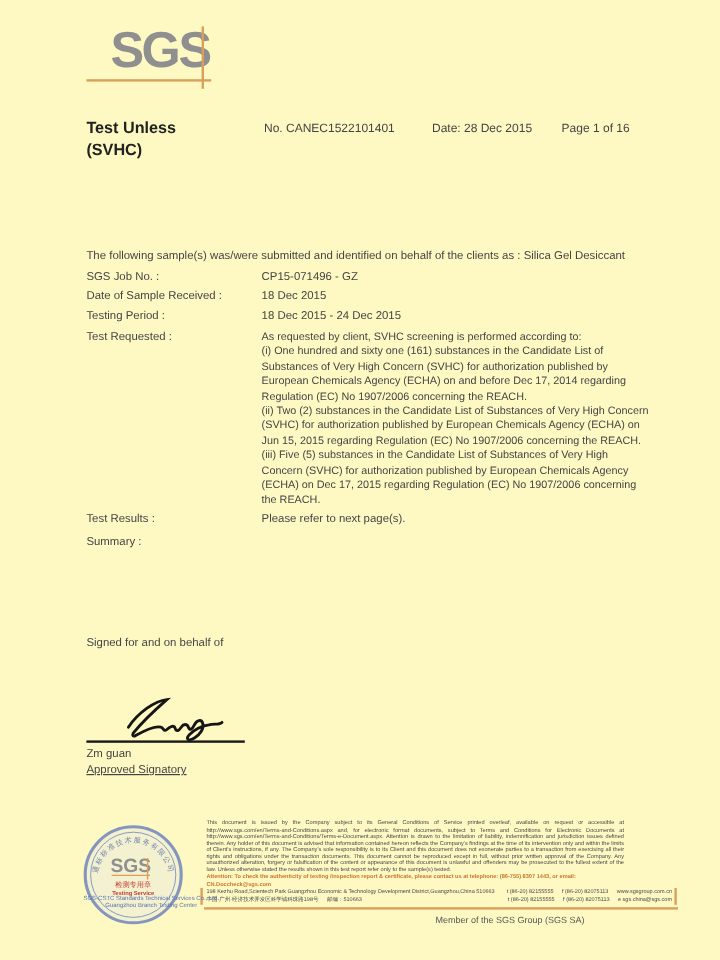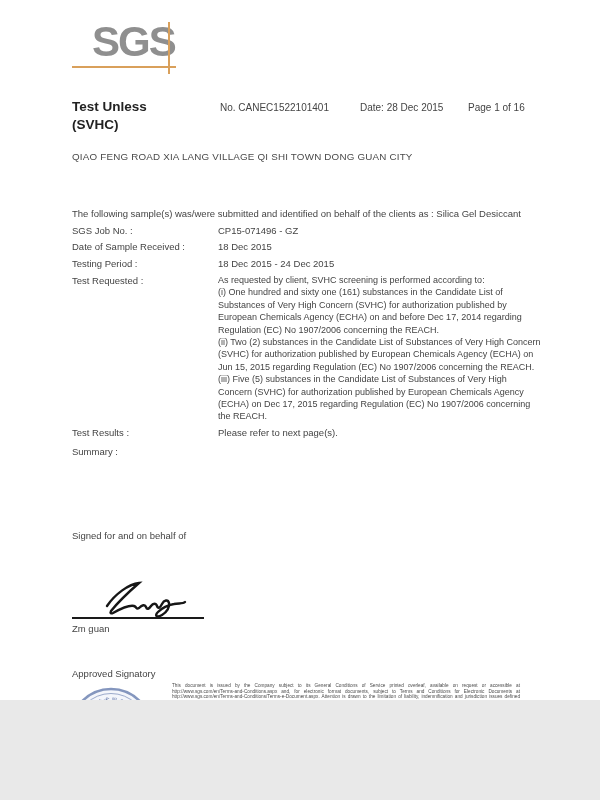--- a/index.html
+++ b/index.html
@@ -1,17 +1,17 @@
 <!DOCTYPE html>
 <html><head>
 <meta charset="utf-8">
 <style>
   html,body{margin:0;padding:0;background:#e9e9e9;}
   .page{
-    position:relative;width:600px;height:700px;background:#ffffff;
+    position:relative;width:600px;height:800px;background:#fef9c3;
     font-family:"Liberation Sans", sans-serif;color:#3a3a3a;overflow:hidden;
     margin:0 auto;
   }
   .abs{position:absolute;}
   .preline{white-space:pre-line;}
   .lbl{font-size:9.5px;color:#444;}
   .val{font-size:9.5px;color:#444;}
   .logo-sgs{
     font-size:42px;font-weight:bold;color:#8f8f8f;letter-spacing:-2px;
     font-family:"Liberation Sans", sans-serif;
@@ -59,21 +59,20 @@
     <div class="abs orange-h" style="left:0px;top:44px;width:104px;height:2px;"></div>
     <div class="abs orange-v" style="left:96px;top:0px;width:2px;height:52px;"></div>
   </div>
 
   <div class="abs title" style="left:72px;top:99px;">Test Unless</div>
   <div class="abs title" style="left:72px;top:117px;">(SVHC)</div>
   <div class="abs meta" style="left:220px;top:102px;">No. CANEC1522101401</div>
   <div class="abs meta" style="left:360px;top:102px;">Date: 28 Dec 2015</div>
   <div class="abs meta" style="left:468px;top:102px;">Page 1 of 16</div>
 
-  <div class="abs clientline" style="left:72px;top:151px;">QIAO FENG ROAD XIA LANG VILLAGE QI SHI TOWN DONG GUAN CITY</div>
 
   <div class="abs lbl" style="left:72px;top:208px;width:480px;">The following sample(s) was/were submitted and identified on behalf of the clients as : Silica Gel Desiccant</div>
 
   <div class="abs lbl" style="left:72px;top:225px;">SGS Job No. :</div>
   <div class="abs val" style="left:218px;top:225px;">CP15-071496 - GZ</div>
 
   <div class="abs lbl" style="left:72px;top:241px;">Date of Sample Received :</div>
   <div class="abs val" style="left:218px;top:241px;">18 Dec 2015</div>
 
   <div class="abs lbl" style="left:72px;top:258px;">Testing Period :</div>
@@ -98,21 +97,21 @@
 
   <div class="abs lbl" style="left:72px;top:446px;">Summary :</div>
 
   <div class="abs val" style="left:72px;top:530px;">Signed for and on behalf of</div>
 
   <svg class="abs" style="left:82px;top:572px;" width="130" height="48" viewBox="0 0 100 48">
     <path d="M10,34 C18,22 32,12 42,11 C34,18 22,29 14,39 C13,41 14,42 16,41 C25,36 33,33 37,34 C40,35 39,38 42,36 C45,33 48,32 49,35 C50,38 52,37 54,34 C56,31 59,31 60,34 C61,37 63,36 65,32 C67,28 71,27 72,31 C73,35 70,40 65,43 C60,46 57,44 61,40 C65,36 71,33 77,32 C82,31 86,32 88,30" stroke="#161616" fill="none" stroke-width="2.4" stroke-linecap="round"></path>
   </svg>
   <div class="abs sig-line" style="left:72px;top:617px;width:132px;"></div>
   <div class="abs val" style="left:72px;top:623px;">Zm guan</div>
-  <div class="abs val" style="left:72px;top:668px;">Approved Signatory</div>
+  <div class="abs val" style="left:72px;top:636px;text-decoration:underline;">Approved Signatory</div>
 
   <svg class="abs" style="left:68px;top:686px;" width="86" height="86" viewBox="0 0 86 86">
     <circle cx="43" cy="43" r="40" fill="rgba(214,223,240,0.28)" stroke="#8496be" stroke-width="2.6"></circle>
     <circle cx="43" cy="43" r="35.5" fill="none" stroke="#8496be" stroke-width="0.8"></circle>
     <defs>
       <path id="arcTop" d="M 13,46 A 30,30 0 0 1 73,46" fill="none"></path>
     </defs>
     <text font-size="6" fill="#7486b3" letter-spacing="1.2" font-family="Liberation Sans, sans-serif">
       <textPath href="#arcTop" startOffset="4">通标标准技术服务有限公司</textPath>
     </text>

